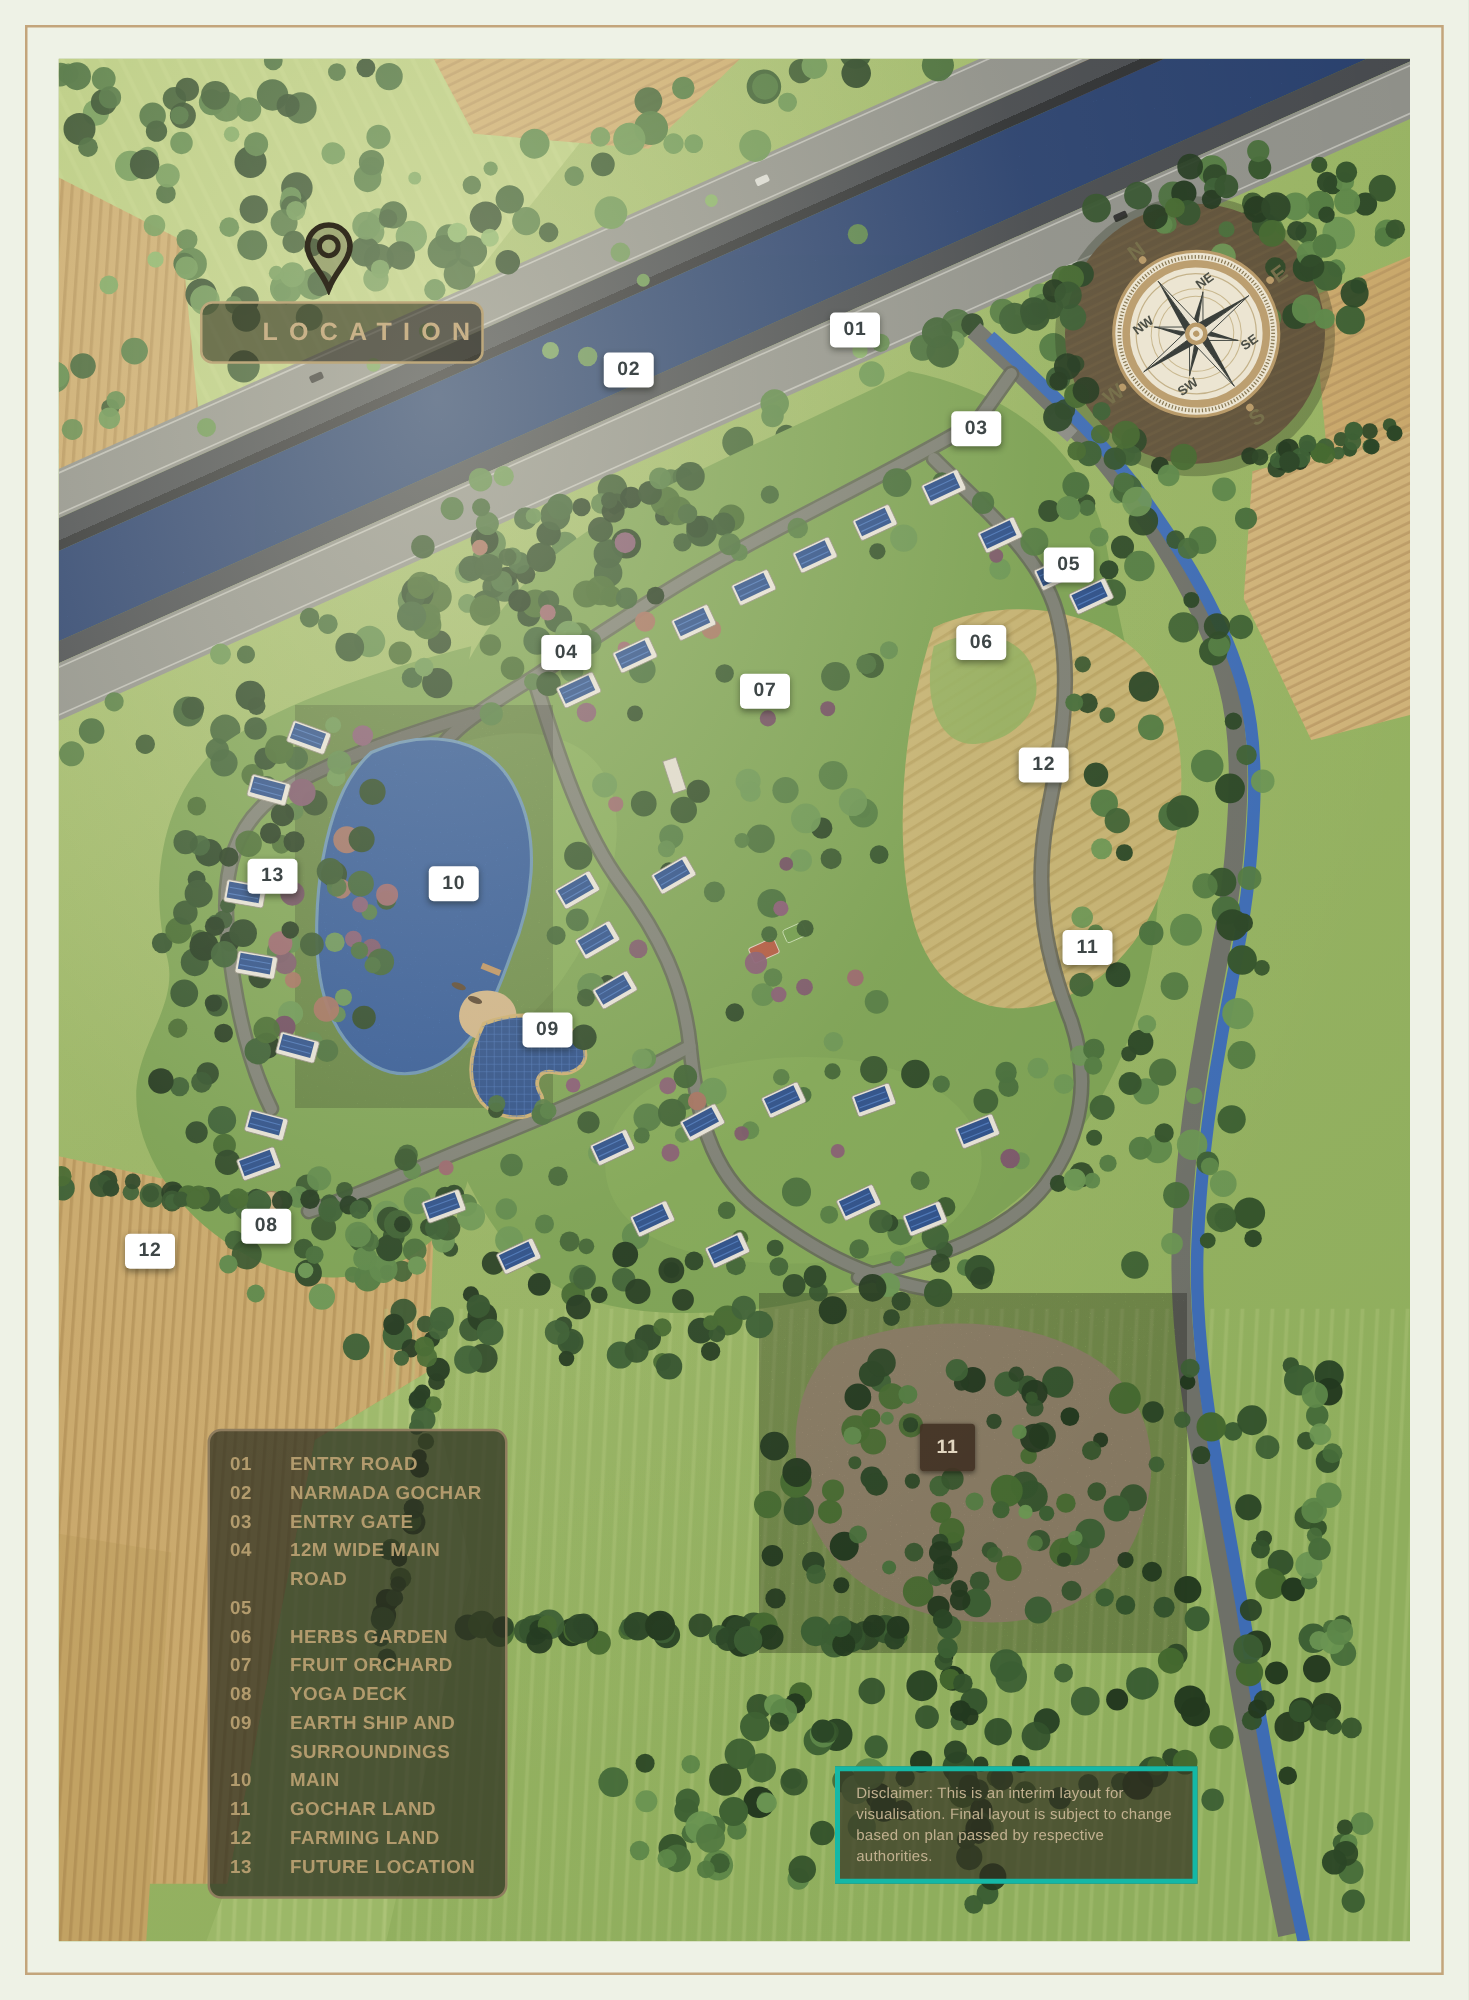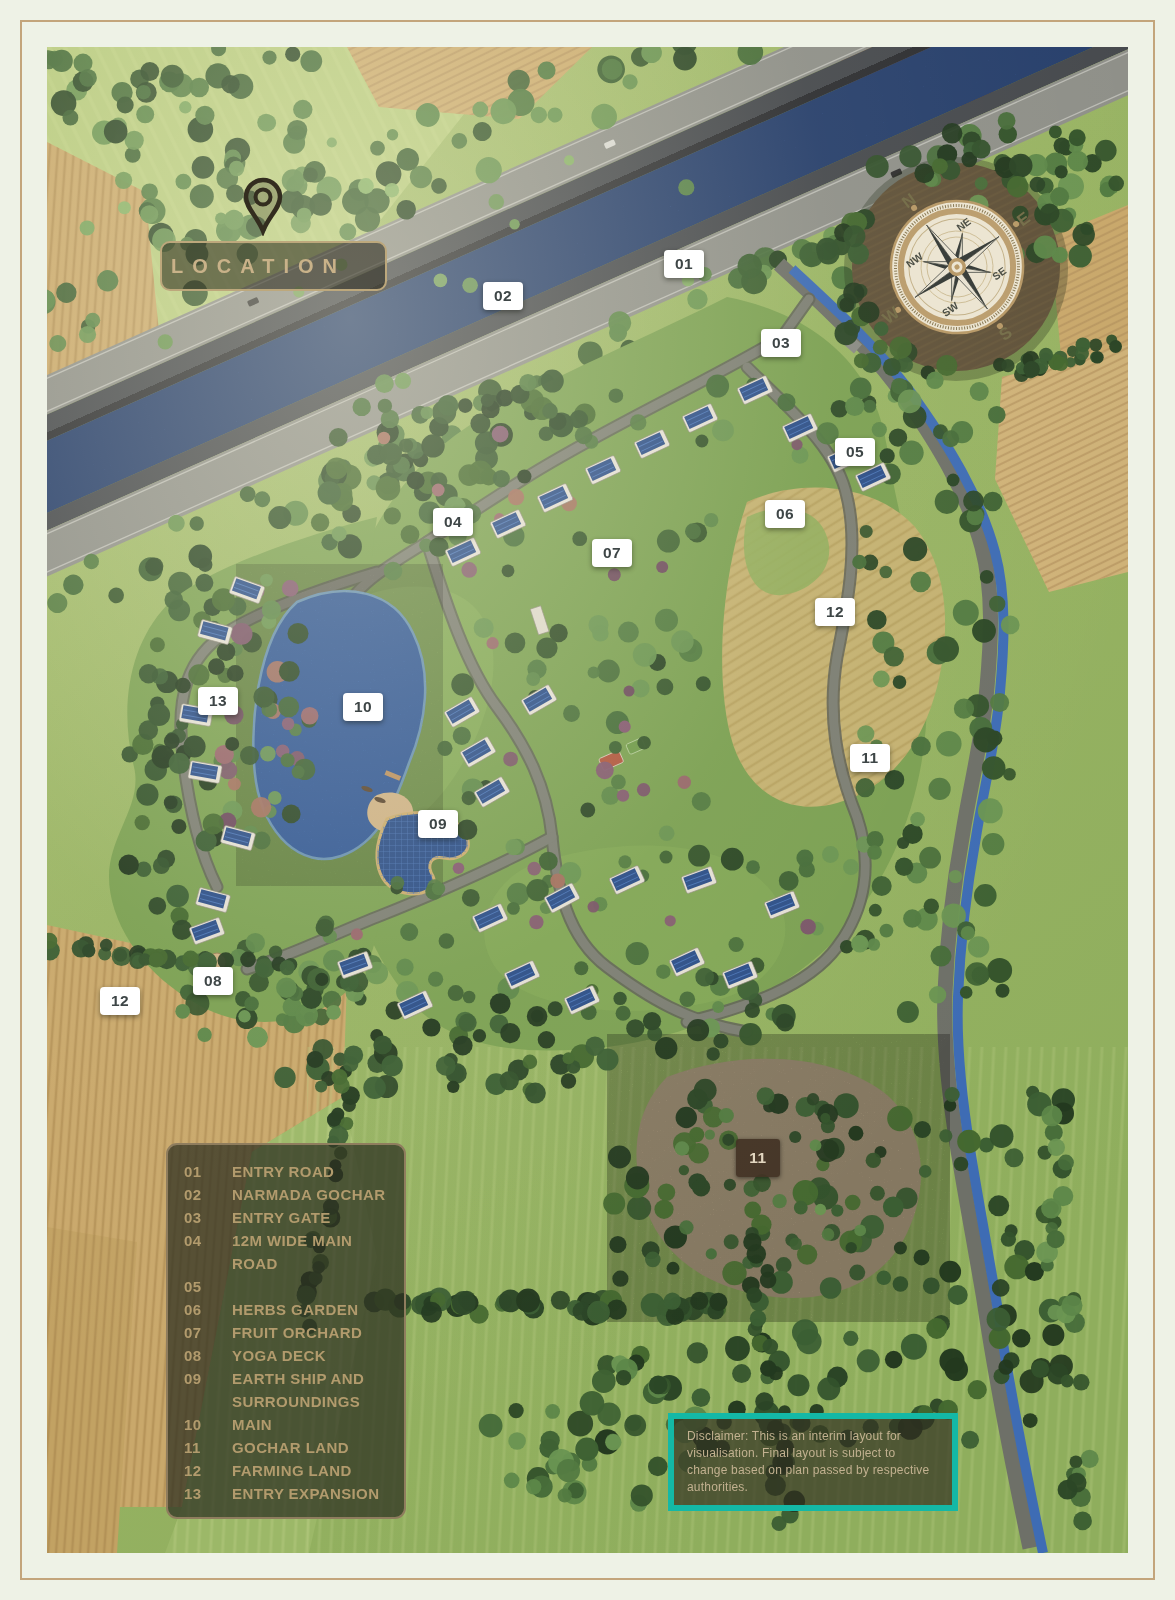--- a/index.html
+++ b/index.html
@@ -16,33 +16,33 @@
   .marker{position:absolute;transform:translate(-50%,-50%);background:#ffffff;color:#3e4647;
           font-weight:700;font-size:15.5px;letter-spacing:.5px;border-radius:4px;
           padding:5px 9px;min-width:22px;text-align:center;box-shadow:0 2px 5px rgba(20,25,15,.45);
           z-index:31;}
   .marker.dark{background:rgba(66,50,36,.92);color:#e2d6c0;box-shadow:0 1px 4px rgba(0,0,0,.5);
           padding:10px 11px;border-radius:3px;}
 
   
   .loc-pin{left:240px;top:176px;width:46px;height:60px;}
   .loc-box{left:160px;top:241px;width:223px;height:46px;border:2.5px solid #bda87c;border-radius:10px;
-           background:rgba(38,36,24,.55);display:flex;align-items:center;justify-content:flex-start;}
+           background:rgba(38,36,24,.55);display:flex;align-items:center;justify-content:flex-end;}
   .loc-box span{color:#c9b289;font-size:20px;font-weight:600;letter-spacing:9px;padding-left:9px;}
 
   
   .legend{left:166px;top:1143px;width:240px;min-height:330px;background:rgba(43,46,32,.72);
           border:2px solid #8f7d5e;border-radius:11px;padding:15px 14px 12px 16px;box-sizing:border-box;}
   .legend-row{display:flex;align-items:flex-start;color:#b29b6d;font-size:15px;font-weight:600;
           letter-spacing:.4px;line-height:23px;}
   .legend-num{width:36px;flex:0 0 36px;}
   .legend-label{flex:1;margin-left:12px;}
 
   
-  .disclaimer{left:668px;top:1413px;width:290px;background:rgba(48,45,32,.68);border:6px solid #14b8a6;
+  .disclaimer{left:668px;top:1413px;width:290px;background:rgba(48,45,32,.68);border:4px solid #14b8a6;
           padding:9px 13px;box-sizing:border-box;color:#c2b190;font-size:12px;line-height:1.42;
           letter-spacing:.2px;}
 
   
   .compass{left:845px;top:155px;width:224px;height:224px;}
 </style>
 </head>
 <body>
 
 <div class="page">
@@ -1835,20 +1835,20 @@
       <div class="legend-row">
         <span class="legend-num">11</span>
         <span class="legend-label">GOCHAR LAND</span>
       </div>
       <div class="legend-row">
         <span class="legend-num">12</span>
         <span class="legend-label">FARMING LAND</span>
       </div>
       <div class="legend-row">
         <span class="legend-num">13</span>
-        <span class="legend-label">ENTRY EXPANSION</span>
+        <span class="legend-label">FUTURE LOCATION</span>
       </div>
     </div>
 
   <div class="overlay disclaimer">
     <span>Disclaimer: This is an interim layout for visualisation. Final layout is subject to change based on plan passed by respective authorities.</span>
   </div>
 </div>
 
 </body></html>

